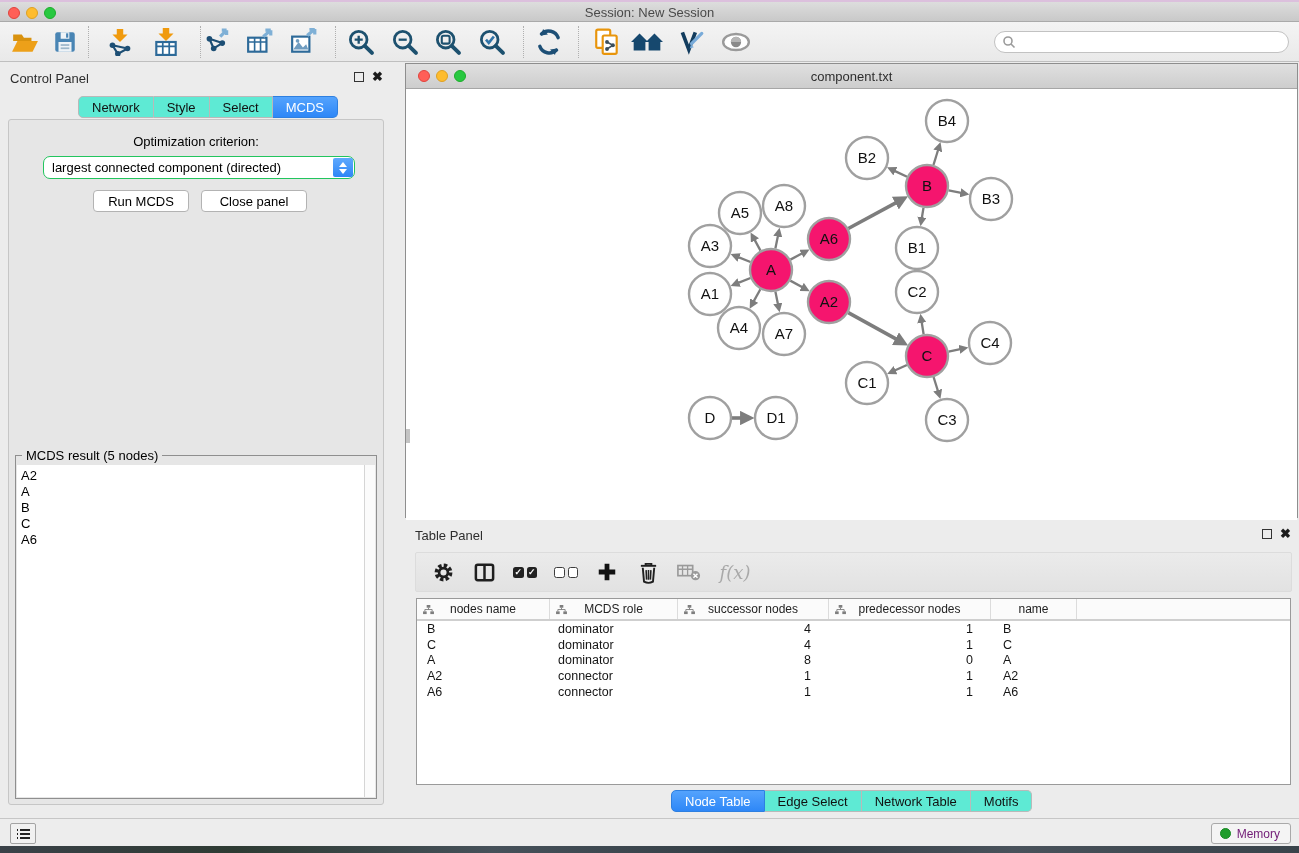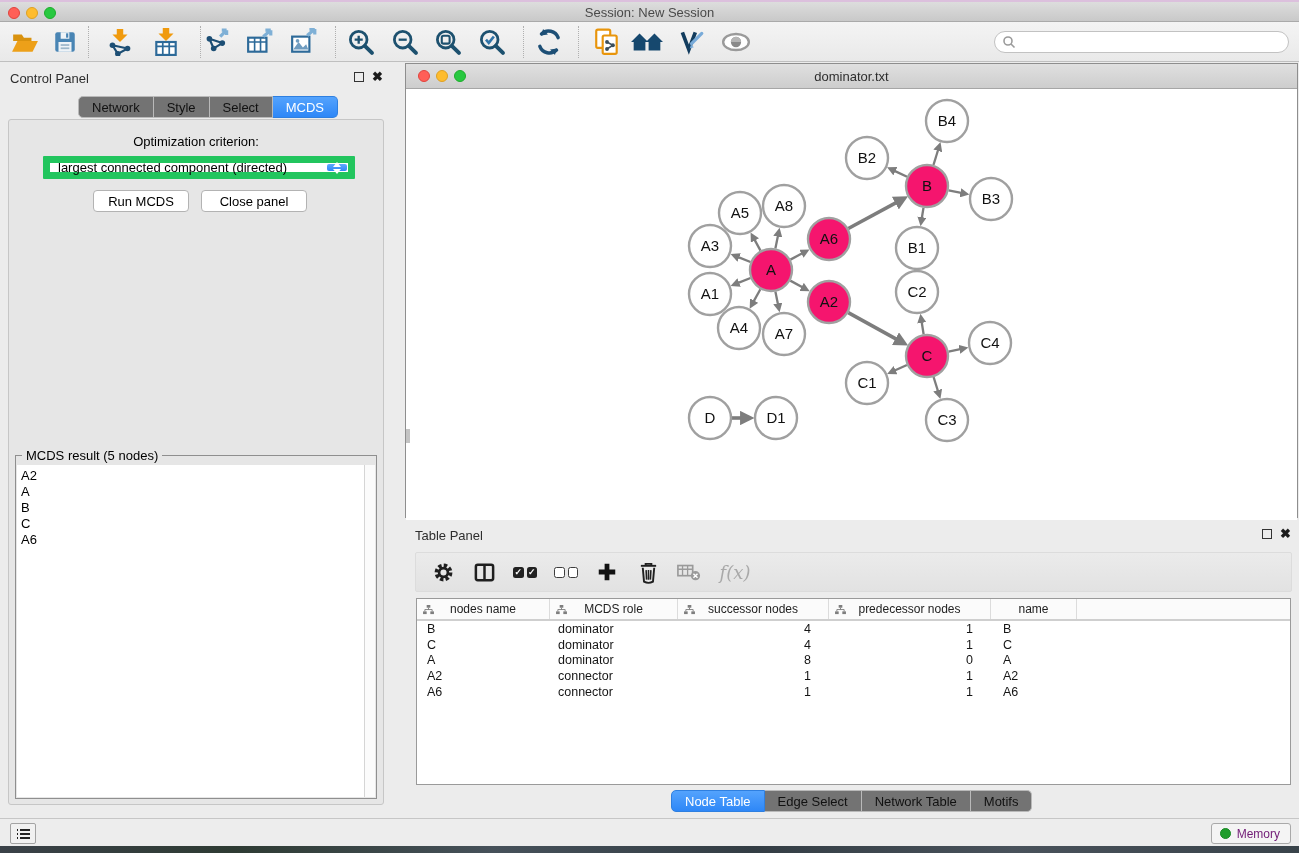--- a/index.html
+++ b/index.html
@@ -27,30 +27,30 @@
 
   
   .cpanel { position:absolute; left:0; top:63px; width:391px; height:755px; background:#ececec; }
   .panel-title { position:absolute; left:10px; top:8px; font-size:13px; color:#2e2e2e; }
   .win-btns { position:absolute; right:8px; top:9px; display:flex; gap:8px; align-items:center; }
   .float-ic { width:10px; height:10px; border:1.6px solid #333; background:transparent; }
   .close-ic { font-size:13px; font-weight:bold; color:#1b1b1b; line-height:10px; }
 
   .cp-tabs { position:absolute; left:78px; top:33px; height:22px; display:flex; }
   .seg { height:22px; display:flex; align-items:center; justify-content:center; font-size:13px;
-    background:#737373; border:1px solid #b9b9b9; border-left:none; color:#111; padding:0 13px; }
+    background:#5eead4; border:1px solid #b9b9b9; border-left:none; color:#111; padding:0 13px; }
   .seg:first-child { border-left:1px solid #b9b9b9; border-radius:5px 0 0 5px; }
   .seg:last-child { border-radius:0 5px 5px 0; }
   .seg.sel { background:linear-gradient(#54a3fd,#2e87f7); color:#fff; border-color:#2e7fe0; }
 
   .cp-inner { position:absolute; left:8px; top:56px; width:376px; height:686px;
     background:#e6e6e6; border:1px solid #c6c6c6; border-radius:3px; }
   .opt-label { position:absolute; left:0; right:0; top:14px; text-align:center; font-size:13px; color:#000; }
   .dd { position:absolute; left:34px; top:36px; width:312px; height:23px; background:#fff;
-    border:7px solid #22c55e; border-radius:1px; font-size:13px; color:#000;
+    border:1px solid #22c55e; border-radius:7px; font-size:13px; color:#000;
     display:flex; align-items:center; padding-left:8px; }
   .dd-step { position:absolute; right:1px; top:1px; bottom:1px; width:20px; border-radius:2px;
     background:linear-gradient(#5fa9fd,#2e86f7); display:flex; flex-direction:column; align-items:center; justify-content:center; gap:2px; }
   .tri-up { width:0; height:0; border-left:4px solid transparent; border-right:4px solid transparent; border-bottom:5px solid #fff; }
   .tri-dn { width:0; height:0; border-left:4px solid transparent; border-right:4px solid transparent; border-top:5px solid #fff; }
   .cp-btn { position:absolute; top:70px; height:22px; background:#fff; border:1px solid #b3b3b3;
     border-radius:4px; font-size:13px; color:#000; display:flex; align-items:center; justify-content:center; }
   .result-box { position:absolute; left:6px; top:335px; width:362px; height:344px; border:1px solid #8f8f8f; }
   .result-legend { position:absolute; left:6px; top:-8px; background:#e6e6e6; padding:0 4px; font-size:13px; color:#000; }
   .result-list { position:absolute; left:1px; top:9px; right:11px; bottom:1px; background:#fff; border-right:1px solid #d5d5d5;
@@ -304,21 +304,21 @@
         <div class="result-track"></div>
       </div>
     </div>
   </div>
 
   <div class="netwin">
     <div class="net-titlebar">
       <span class="tl red" style="left:12px"></span>
       <span class="tl yellow" style="left:30px"></span>
       <span class="tl green" style="left:48px"></span>
-      <div class="title">dominator.txt</div>
+      <div class="title">component.txt</div>
     </div>
     <div class="net-canvas">
       <svg id="graph-svg" width="891" height="428" viewBox="0 0 891 428">
         <defs>
           <marker id="arrowhead" viewBox="0 0 10 10" refX="1" refY="5" markerWidth="4" markerHeight="4" orient="auto" markerUnits="strokeWidth">
             <path d="M0 0 L10 5 L0 10 z" fill="#7d7d7d"></path>
           </marker>
         </defs>
         <g id="edge-layer">
             <line x1="354.48901716798036" y1="161.67335414757676" x2="348.5051563081871" y2="150.67077127634406" stroke="#7d7d7d" stroke-width="2.3" marker-end="url(#arrowhead)"></line>

